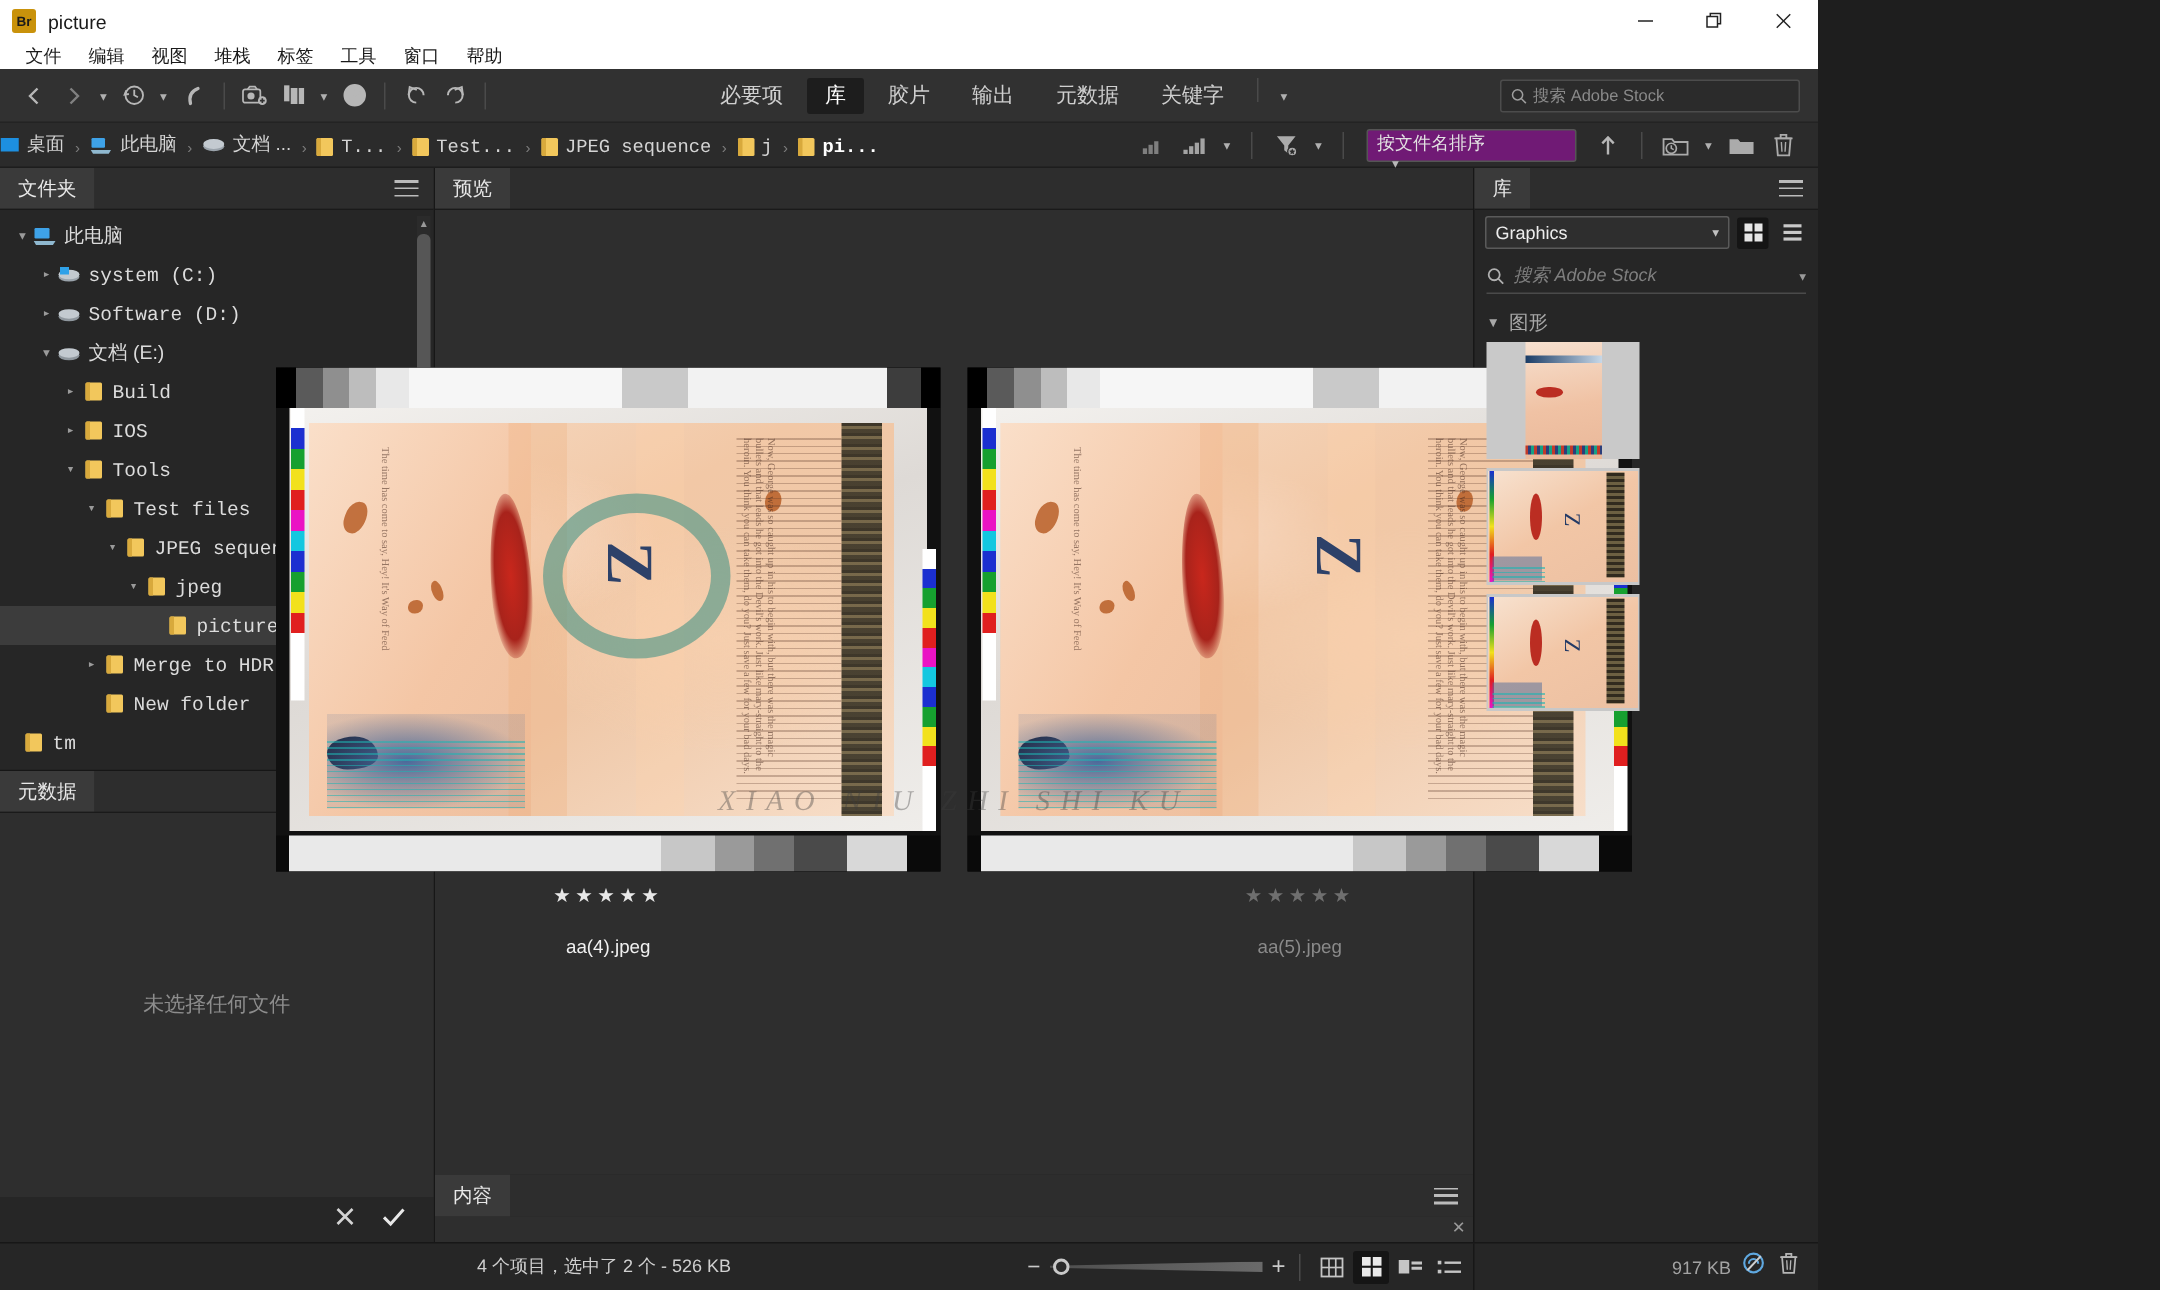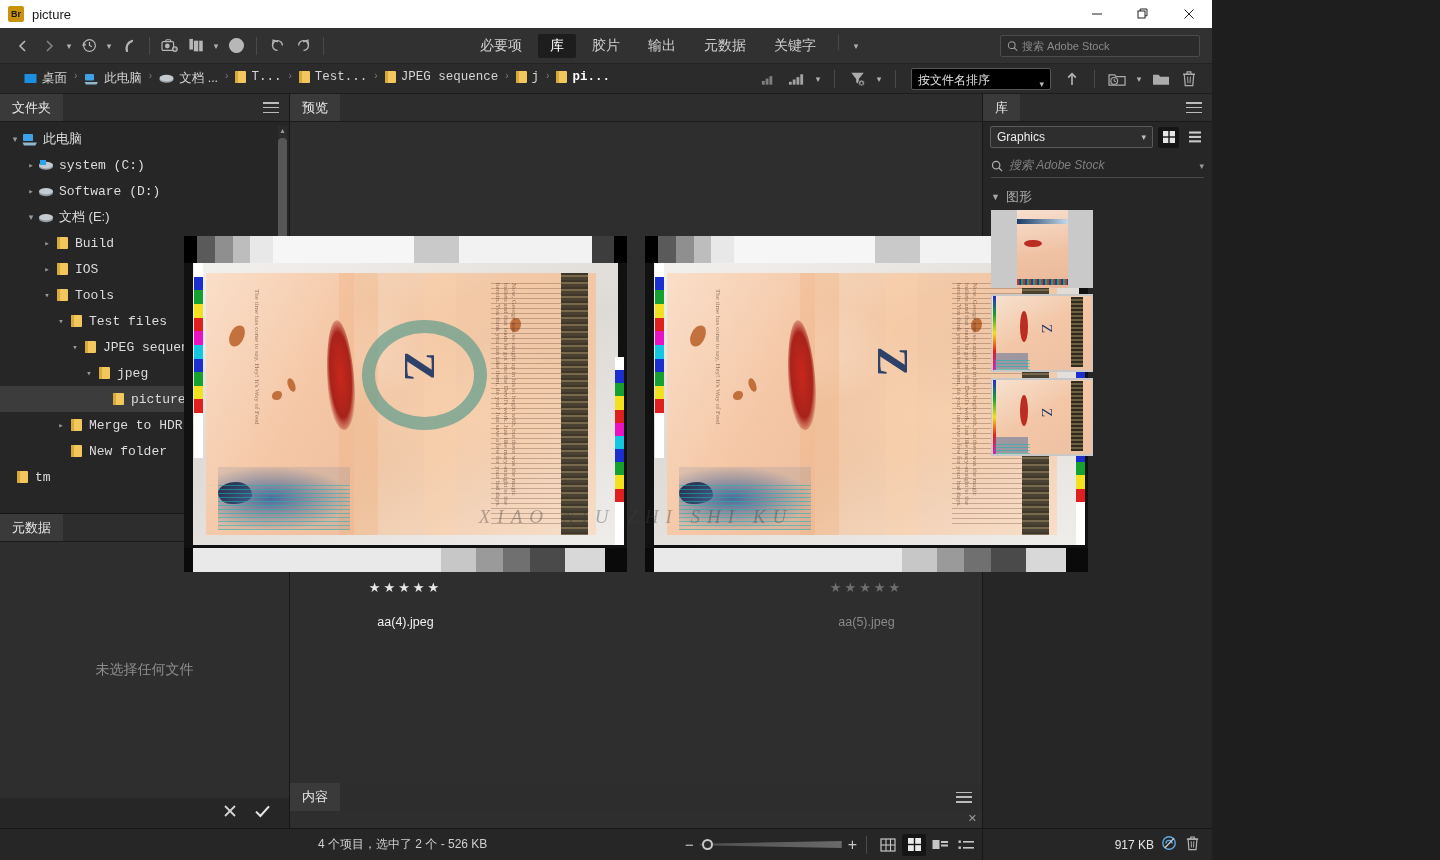--- a/index.html
+++ b/index.html
@@ -40,33 +40,33 @@
   .wsdiv{width:1px;height:16px;background:#4a4a4a;margin:0 6px;}
 
   .searchbox{ width:200px;height:22px;background:#2b2b2b;border:1px solid #4c4c4c;border-radius:2px;
               display:flex;align-items:center;margin-right:12px;padding:0 6px;gap:4px;}
   .searchbox input{background:transparent;border:0;outline:0;color:#bbb;font-size:11px;width:100%;
                    font-family:"Liberation Sans",sans-serif;}
   .searchbox input::placeholder{color:#8a8a8a;}
 
   
   .pathbar{height:30px;background:#2b2b2b;display:flex;align-items:center;flex:0 0 30px;border-bottom:1px solid #1d1d1d;}
-  .crumbs{display:flex;align-items:flex-start;padding-left:24px;flex:1;overflow:hidden;}
+  .crumbs{display:flex;align-items:flex-end;padding-left:0;flex:1;overflow:hidden;}
   .crumb{display:flex;align-items:center;gap:5px;font-size:12.5px;color:#d4d4d4;white-space:nowrap;
          font-family:"Liberation Mono","DejaVu Sans Mono",monospace;}
   .crumb.cn{font-family:"Liberation Sans",sans-serif;}
   .crumb.last{color:#ffffff;font-weight:bold;}
   .chev{color:#7c7c7c;font-size:10px;margin:0 7px;}
   .folder-ic{width:11px;height:12px;position:relative;display:inline-block;}
   .folder-ic:before{content:"";position:absolute;inset:0;background:#f2c75c;border-radius:1px;}
   .folder-ic:after{content:"";position:absolute;left:0;top:0;width:3px;height:12px;background:#d8a93c;border-radius:1px 0 0 1px;}
   .pathtools{display:flex;align-items:center;gap:2px;padding-right:10px;}
-  .sortsel{height:22px;min-width:140px;background:#000000;border:1px solid #555;border-radius:2px;color:#e2e2e2;
-           font-size:12px;display:flex;align-items:flex-end;justify-content:space-between;padding:0 6px;margin:0 6px;
-           font-family:"Liberation Sans",sans-serif;}
+  .sortsel{height:22px;min-width:140px;background:#701a75;border:1px solid #555;border-radius:2px;color:#e2e2e2;
+           font-size:12px;display:flex;align-items:flex-start;justify-content:space-between;padding:0 6px;margin:0 6px;
+           font-family:"Liberation Sans",sans-serif;flex-direction:column;}
 
   
   .body{flex:1;display:flex;min-height:0;background:#1e1e1e;}
 
   
   .leftcol{width:290px;display:flex;flex-direction:column;background:#262626;border-right:1px solid #171717;}
   .panel-tabs{height:28px;background:#262626;display:flex;align-items:stretch;flex:0 0 28px;border-bottom:1px solid #1a1a1a;}
   .ptab{padding:0 12px;display:flex;align-items:center;font-size:13px;color:#e8e8e8;background:#3a3a3a;}
   .ptab-rest{flex:1;background:#2d2d2d;display:flex;align-items:center;justify-content:flex-end;padding-right:10px;}
   .hamburger{width:16px;height:11px;display:flex;flex-direction:column;justify-content:space-between;}
@@ -128,21 +128,21 @@
   .sb-mid{flex:1;display:flex;align-items:center;padding-left:28px;}
   .sb-count{font-size:12px;color:#cfcfcf;font-family:"Liberation Sans",sans-serif;}
   .sb-tools{margin-left:auto;display:flex;align-items:center;gap:2px;padding-right:4px;}
   .zoomrow{display:flex;align-items:center;gap:6px;}
   .slider{width:142px;height:12px;position:relative;display:flex;align-items:center;}
   .slider-track{position:absolute;left:0;right:0;height:7px;background:linear-gradient(to right,#4e4e4e,#6a6a6a);clip-path:polygon(0 40%,100% 0,100% 100%,0 60%);}
   .slider-knob{position:absolute;left:2px;width:11px;height:11px;border-radius:50%;border:2px solid #c9c9c9;background:#2b2b2b;}
   .vbtn{width:24px;height:22px;display:flex;align-items:center;justify-content:center;border-radius:2px;color:#c5c5c5;}
   .vbtn.active{background:#151515;}
   .sb-right{width:230px;flex:0 0 230px;display:flex;align-items:center;justify-content:flex-end;gap:7px;padding-right:12px;border-left:1px solid #171717;height:100%;}
-  .sb-size{font-size:12px;color:#e5e5e5;font-family:"Liberation Sans",sans-serif;}
+  .sb-size{font-size:12px;color:#a3a3a3;font-family:"Liberation Sans",sans-serif;}
 
   
   .art{position:absolute;inset:0;background:#111;}
   .art .mat{position:absolute;left:2%;top:8%;width:96%;height:84%;
             background:linear-gradient(160deg,#f3f1ee,#dedad6 45%,#efedea);}
   .art .plate{position:absolute;left:5%;top:11%;width:88%;height:78%;overflow:hidden;
               background:
                 radial-gradient(ellipse 40% 30% at 32% 30%, #f7d9c2 0%, rgba(247,217,194,0) 70%),
                 radial-gradient(ellipse 45% 40% at 70% 55%, #f6cfae 0%, rgba(246,207,174,0) 72%),
                 linear-gradient(150deg,#f6dcc6 0%,#f2c8a6 38%,#efc8a8 60%,#f7dec9 100%);}
@@ -205,20 +205,30 @@
       </svg>
     </div>
     <div class="tb-btn close">
       <svg width="12" height="12" viewBox="0 0 12 12">
           <line x1="1.5" y1="1.5" x2="10.5" y2="10.5" stroke="currentColor" stroke-width="1"></line>
           <line x1="10.5" y1="1.5" x2="1.5" y2="10.5" stroke="currentColor" stroke-width="1"></line>
         </svg>
     </div>
   </div>
 
+  <div class="menubar">
+    <div class="mi">文件</div>
+    <div class="mi">编辑</div>
+    <div class="mi">视图</div>
+    <div class="mi">堆栈</div>
+    <div class="mi">标签</div>
+    <div class="mi">工具</div>
+    <div class="mi">窗口</div>
+    <div class="mi">帮助</div>
+  </div>
 
   <div class="toolbar">
     <div class="tgrp" style="padding-left:10px">
       <div class="ticon">
         <svg width="16" height="16" viewBox="0 0 16 16">
             <polyline points="10,3 5,8 10,13" fill="none" stroke="#cfcfcf" stroke-width="1.6"></polyline>
           </svg>
       </div>
       <div class="ticon">
         <svg width="16" height="16" viewBox="0 0 16 16">

